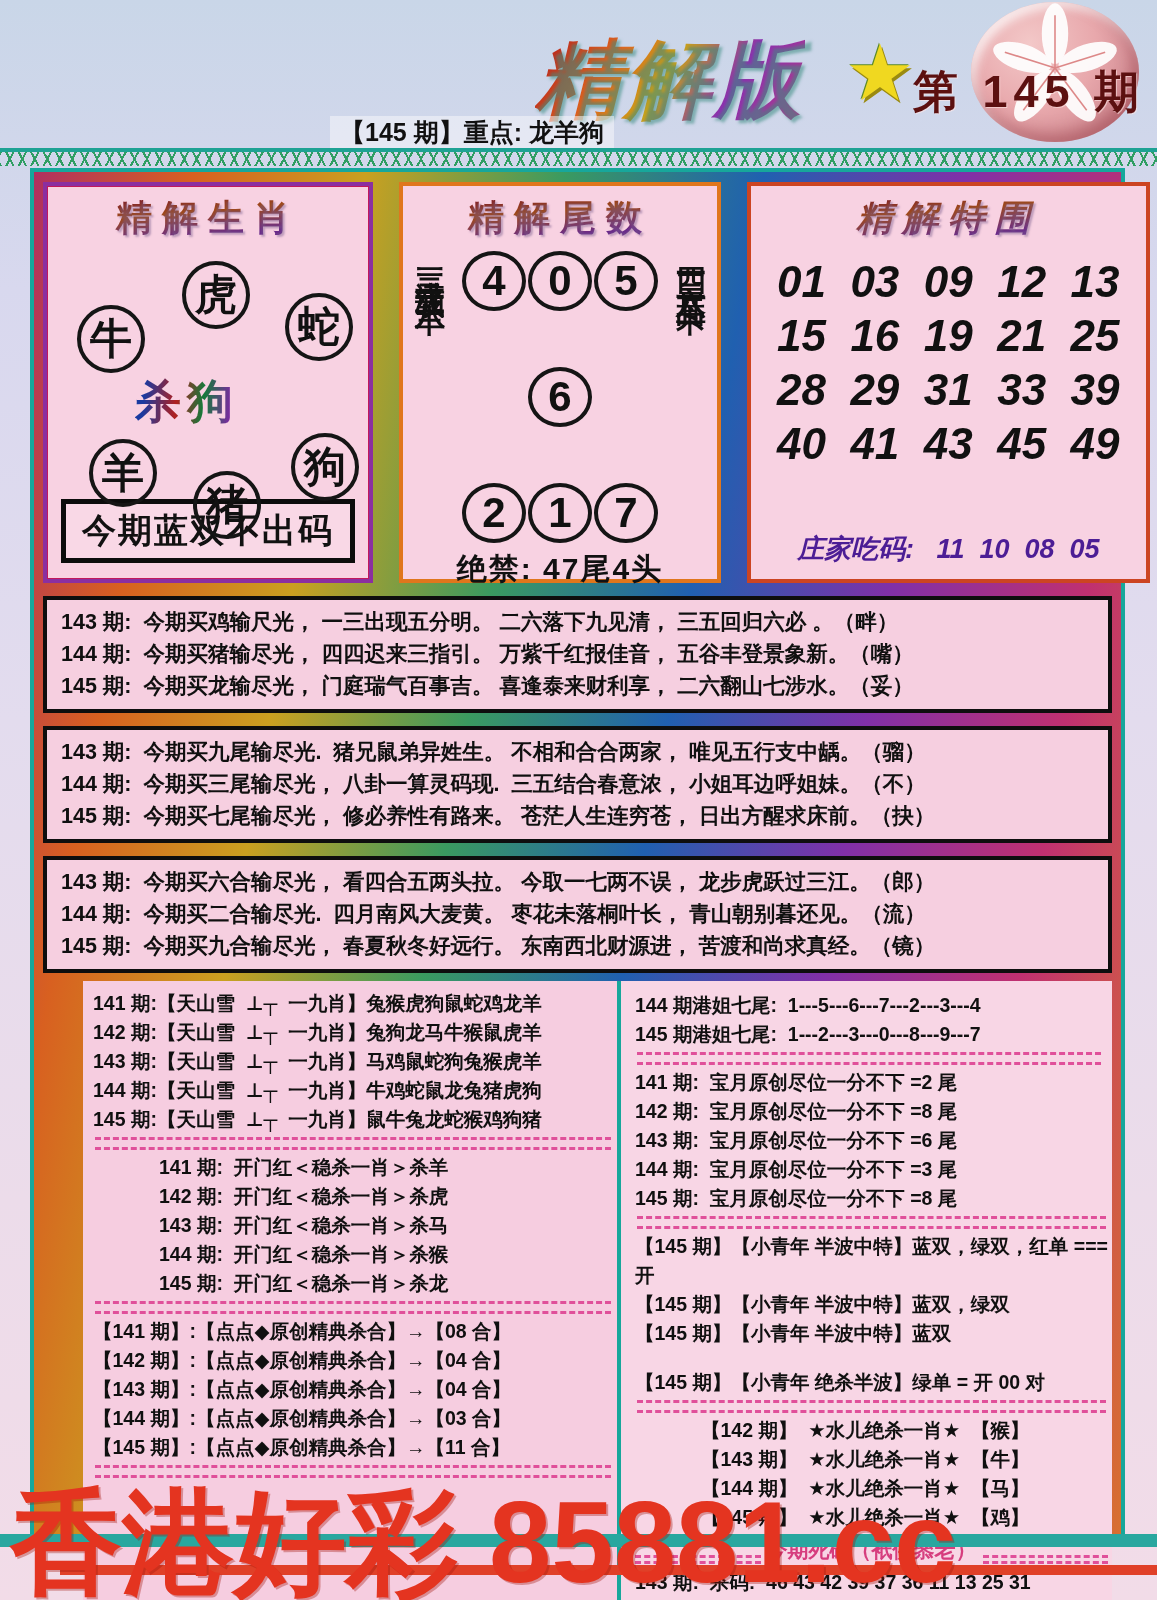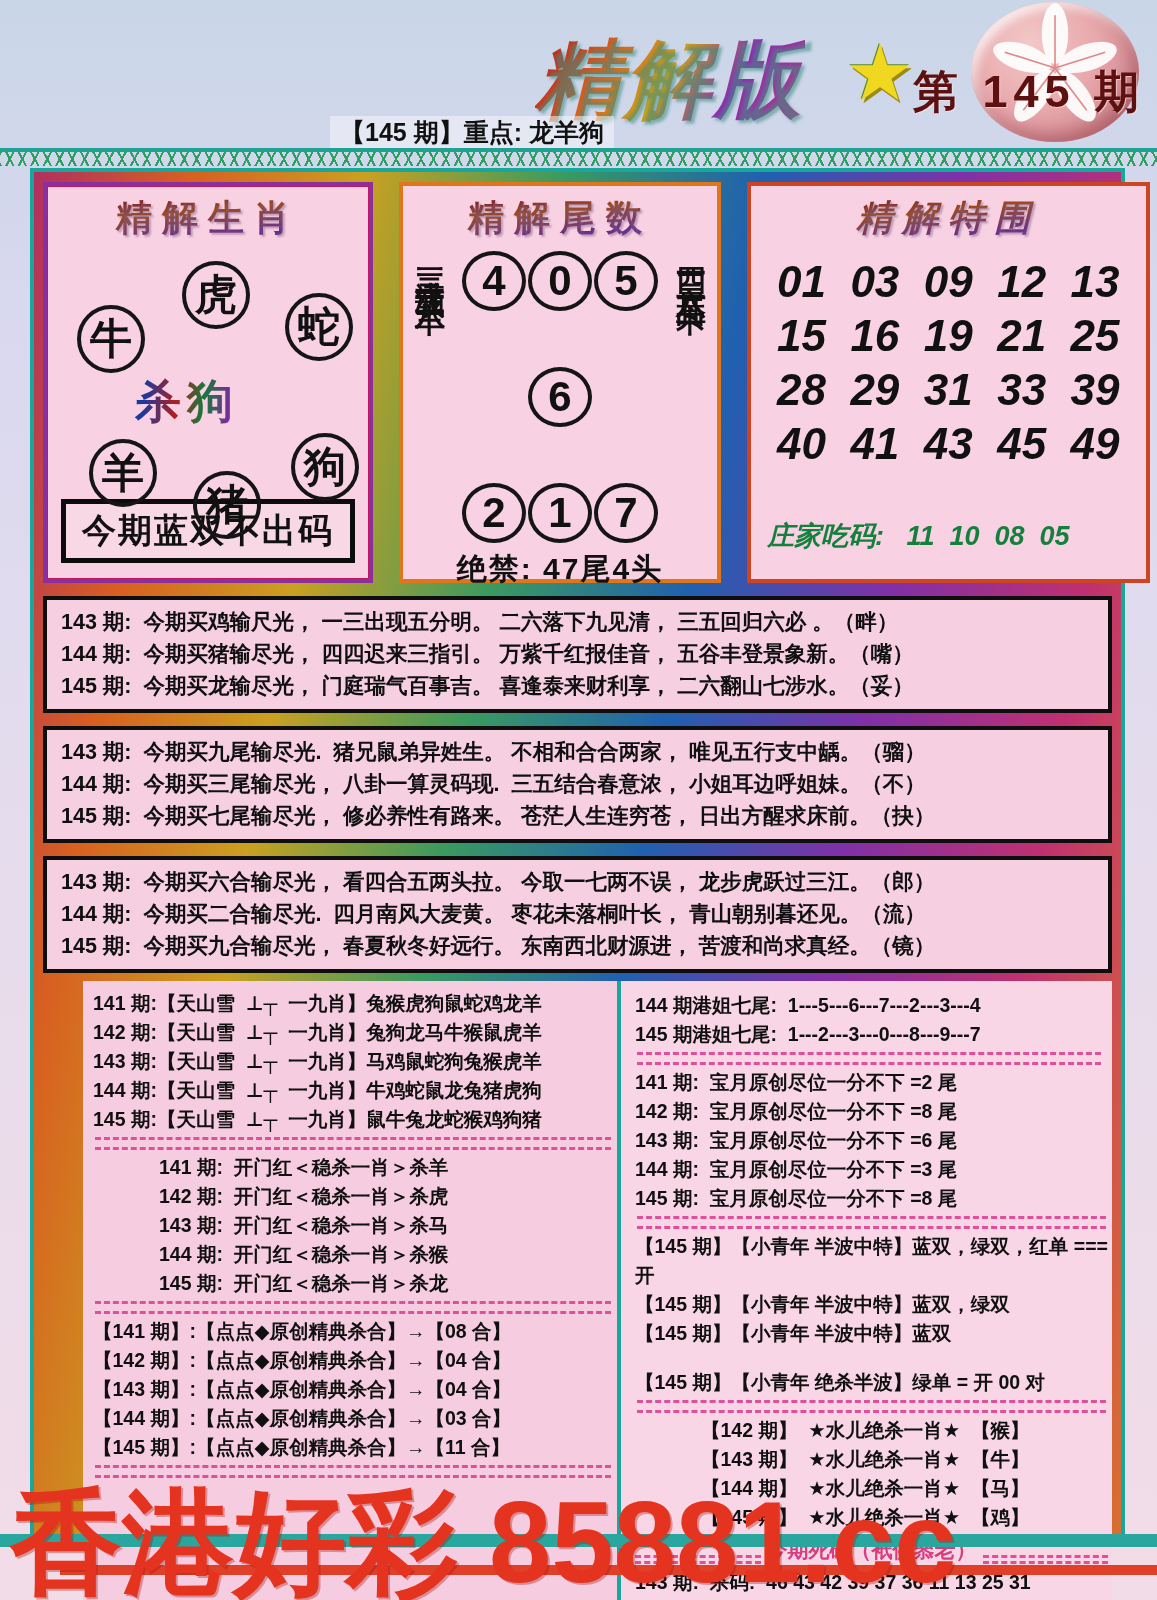--- a/index.html
+++ b/index.html
@@ -86,21 +86,21 @@
   .trow.single { justify-content:center; }
   .ncircle {
     width:64px; height:60px; border:4px solid #151515; border-radius:50%;
     display:flex; align-items:center; justify-content:center;
     font-size:42px; font-weight:700; color:#111;
   }
   .tails-note { text-align:center; font-size:30px; font-weight:800; color:#111; padding-top:6px; letter-spacing:2px; }
   
   .range-rows { flex:1; padding:14px 26px 0 26px; display:flex; flex-direction:column; gap:4px; }
   .range-row { font-size:44px; font-weight:800; color:#111; display:flex; justify-content:space-between; white-space:pre; }
-  .banker { font-size:27px; font-weight:800; color:#15803d; padding:0 16px 25px 16px; white-space:pre; }
+  .banker { font-size:27px; font-weight:800; color:#4c1d95; padding:0 16px 12px 16px; white-space:pre;text-align:center; }
   
   .verse-box {
     margin-top:13px; border:4px solid #0e0e0e; background:#f6cfe0;
     padding:6px 10px 7px 14px;
   }
   .verse-line { font-size:21.5px; font-weight:700; color:#101010; line-height:32px; white-space:pre-wrap; }
   
   .columns { margin-top:8px; display:flex; height:633px;padding-left:40px; }
   .col-left  { flex:0 0 534px; background:#f6cde0; padding:8px 4px 0 10px; }
   .col-div   { flex:0 0 4px; background:#17a79b; }

